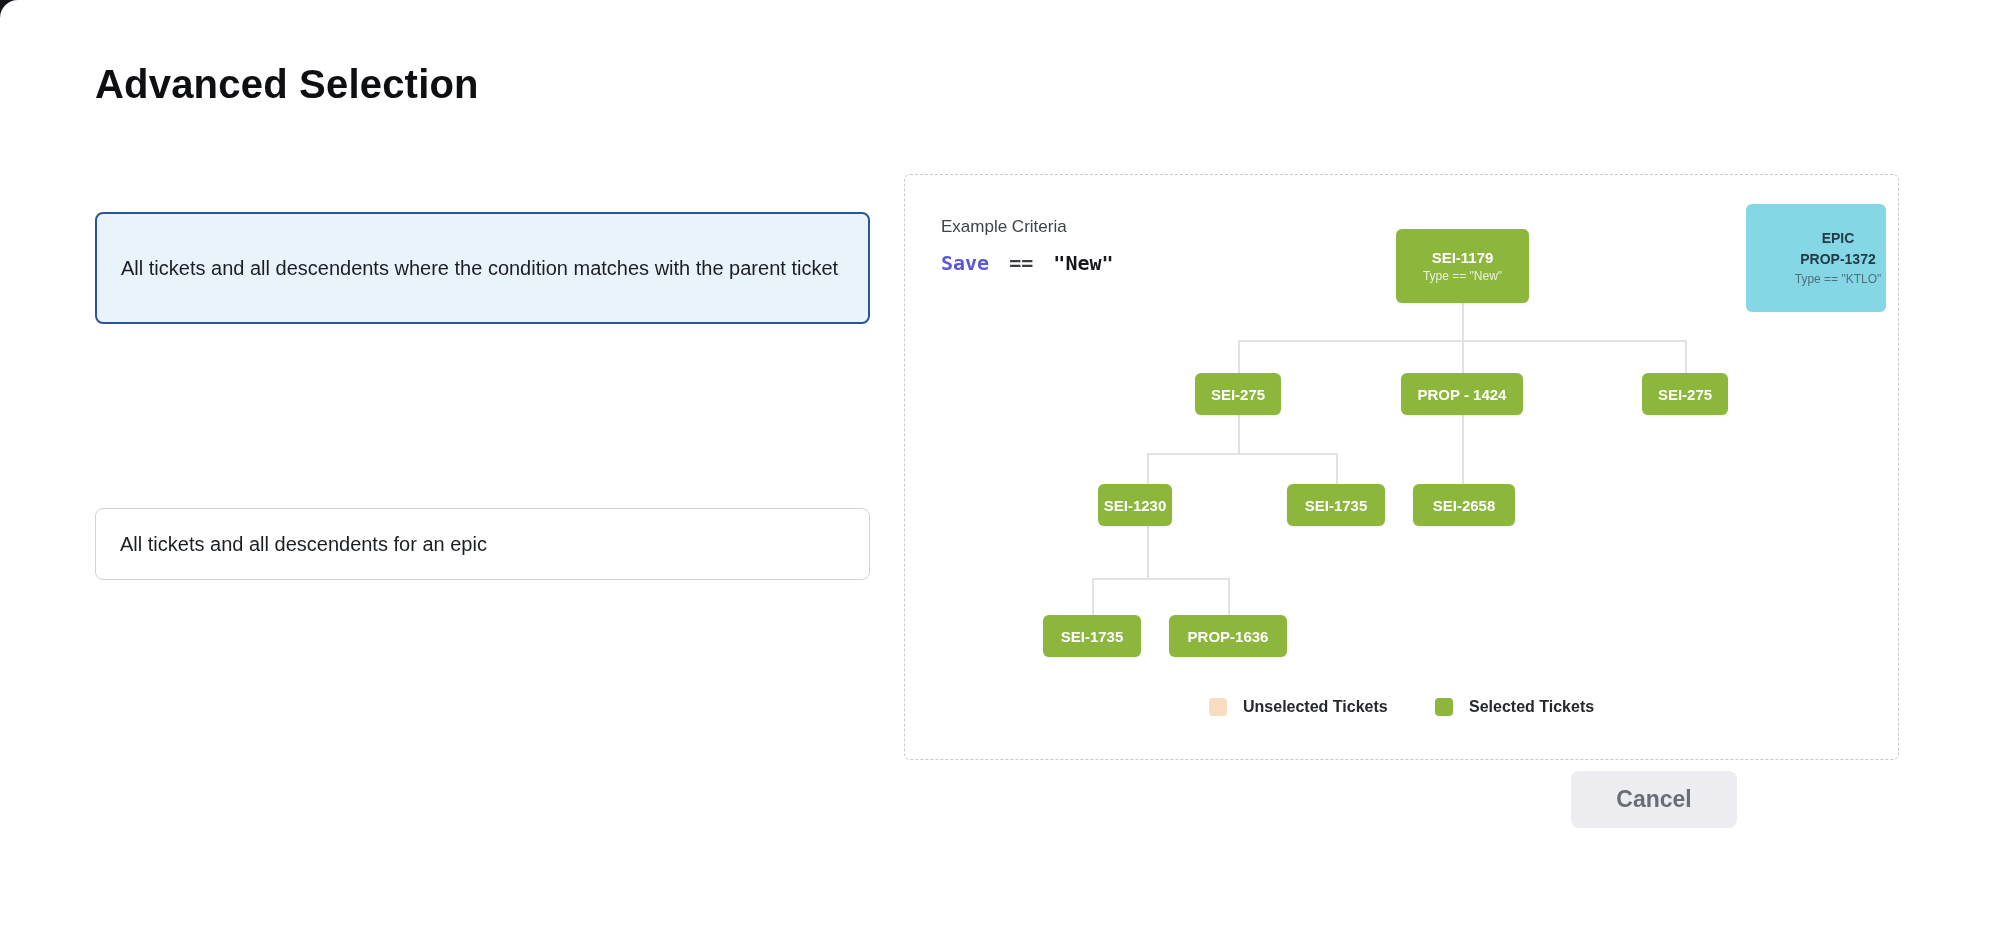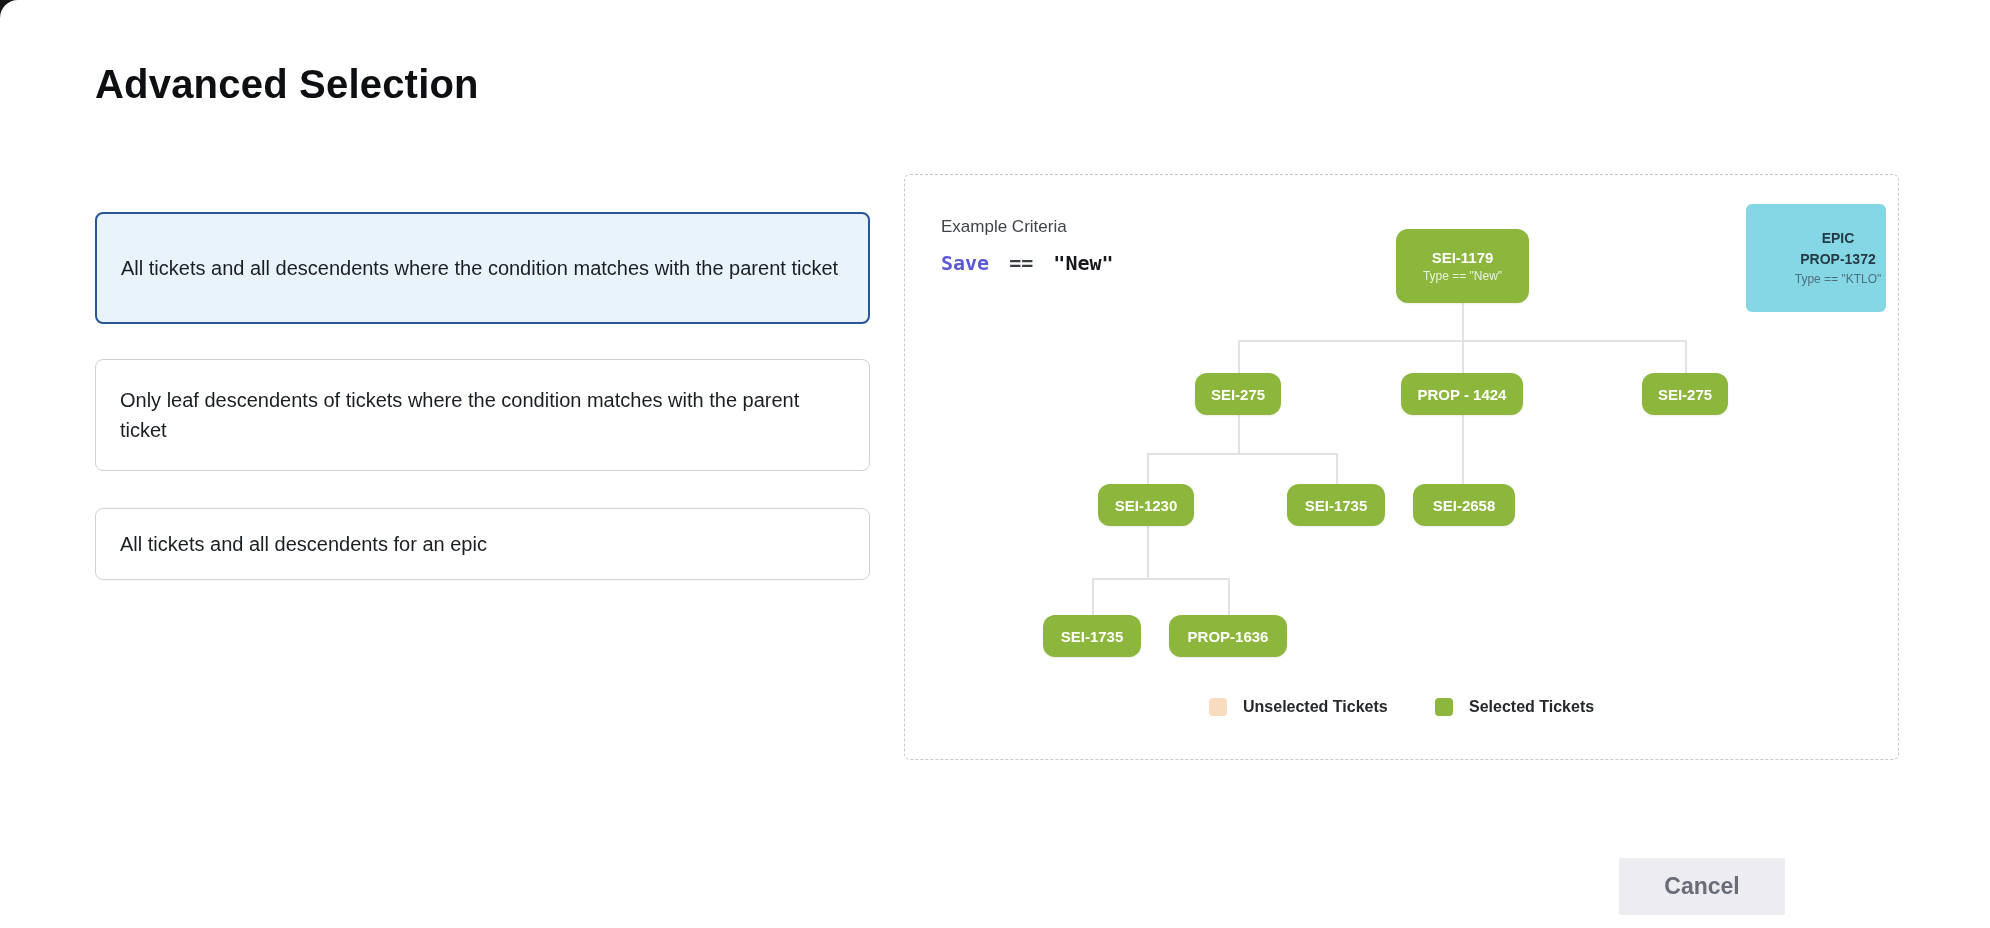--- a/index.html
+++ b/index.html
@@ -78,36 +78,36 @@
     font-size: 14px; font-weight: 700; color: #243b47;
   }
   .epic-line3 {
     font-size: 12px; font-weight: 500; color: #4e707c;
   }
 
   
   .tree-node {
     position: absolute;
     background: #8cb63c;
-    border-radius: 12px;
+    border-radius: 6px;
     display: flex; flex-direction: column;
     align-items: center; justify-content: center;
     color: #ffffff; font-weight: 700; font-size: 15px;
     box-shadow: 0 1px 2px rgba(0,0,0,0.08);
     white-space: nowrap;
   }
   .tree-node .node-sub {
     font-size: 12px; font-weight: 500; color: rgba(255,255,255,0.82);
     margin-top: 3px;
   }
   .node-root   { left: 491px; top: 54px;  width: 133px; height: 74px; }
   .node-l2-a   { left: 290px; top: 198px; width: 86px;  height: 42px; }
   .node-l2-b   { left: 496px; top: 198px; width: 122px; height: 42px; }
   .node-l2-c   { left: 737px; top: 198px; width: 86px;  height: 42px; }
-  .node-l3-a   { left: 193px; top: 309px; width: 96px;  height: 42px; }
+  .node-l3-a   { left: 193px; top: 309px; width: 74px;  height: 42px; }
   .node-l3-b   { left: 382px; top: 309px; width: 98px;  height: 42px; }
   .node-l3-c   { left: 508px; top: 309px; width: 102px;  height: 42px; }
   .node-l4-a   { left: 138px; top: 440px; width: 98px;  height: 42px; }
   .node-l4-b   { left: 264px; top: 440px; width: 118px; height: 42px; }
 
   .tline { position: absolute; background: #e2e2e2; }
   .vline { width: 1.5px; }
   .hline { height: 1.5px; }
   
   .l1-drop   { left: 557px; top: 128px; height: 37px; }
@@ -139,48 +139,44 @@
     width: 18px; height: 18px; border-radius: 4px;
   }
   .swatch-unselected { background: #f8dcc0; }
   .swatch-selected   { background: #8cb63c; }
   .legend-label {
     font-size: 16px; font-weight: 700; color: #26282c;
   }
 
   
   .btn {
-    position: absolute; top: 858px; height: 57px;
+    position: absolute; top: 771px; height: 57px;
     display: flex; align-items: center; justify-content: center;
-    border-radius: 2px; font-size: 23px; font-weight: 700;
+    border-radius: 8px; font-size: 23px; font-weight: 700;
     cursor: pointer; border: none;
     font-family: "Liberation Sans", sans-serif;
-    margin-left: 48px;
   }
   .btn-cancel {
     left: 1571px; width: 166px;
     background: #ececf1; color: #696d78;
   }
   .btn-save {
     left: 1767px; width: 136px;
     background: #336bd3; color: #ffffff;
   }
 </style>
 </head>
 <body>
 
 <div class="sheet">
 
   <h1 class="page-title">Advanced Selection</h1>
 
   <div class="option-card card-1 selected">
     <span class="option-label">All tickets and all descendents where the condition matches with the parent ticket</span>
-  </div>
-  <div class="option-card card-2">
-    <span class="option-label">Only leaf descendents of tickets where the condition matches with the parent ticket</span>
   </div>
   <div class="option-card card-3">
     <span class="option-label">All tickets and all descendents for an epic</span>
   </div>
 
   <div class="preview-panel">
 
     <div class="criteria-label">Example Criteria</div>
 
     <div class="criteria-line">

